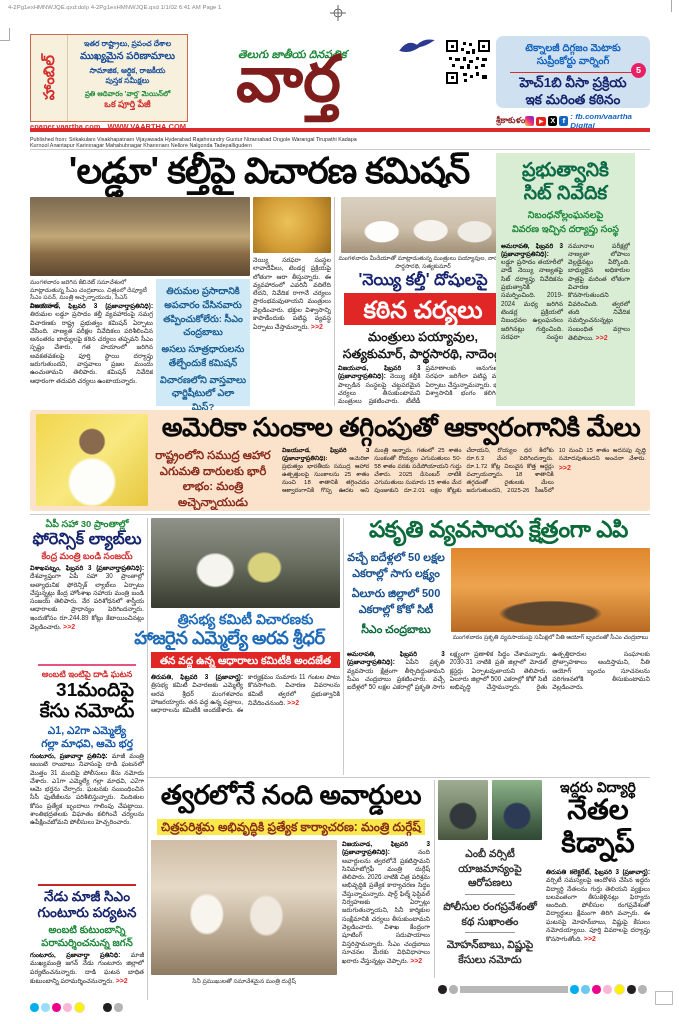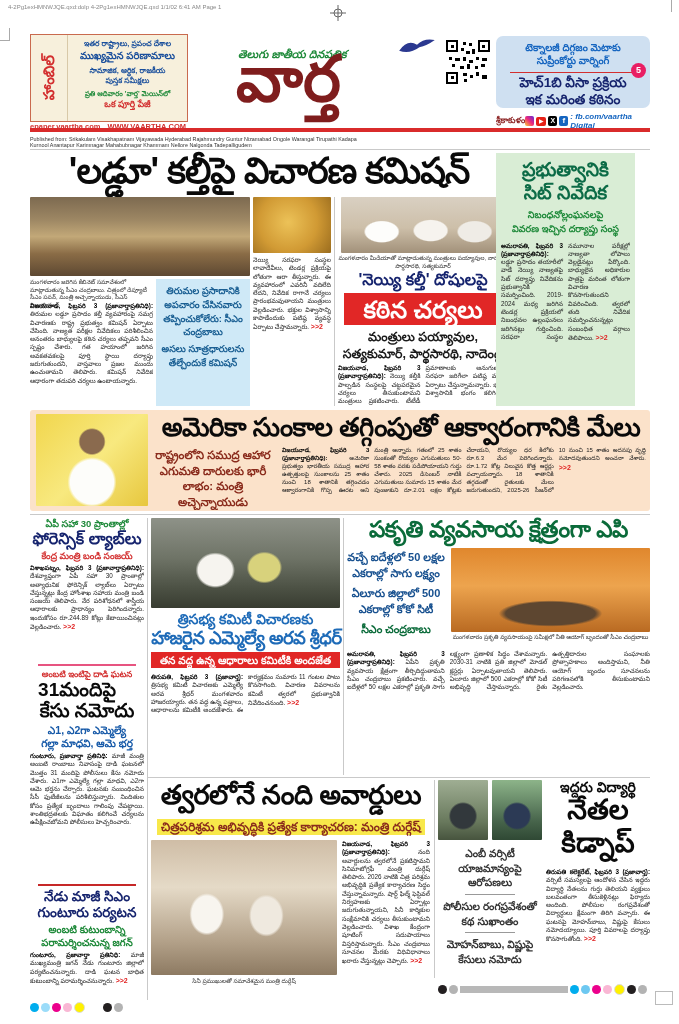--- a/index.html
+++ b/index.html
@@ -151,20 +151,21 @@
   <div class="abs photo ph-meeting" style="left:30px;top:197px;width:220px;height:79px;"></div>
   <div class="abs cap" style="left:30px;top:279px;width:123px;">మంగళవారం జరిగిన కేబినెట్ సమావేశంలో మాట్లాడుతున్న సీఎం చంద్రబాబు. చిత్రంలో డిప్యూటీ సీఎం పవన్, మంత్రి అచ్చెన్నాయుడు, సీఎస్ విజయానంద్</div>
   <div class="abs body6 j ov" style="left:30px;top:302px;width:123px;height:104px;">
     <b class="dl">విజయవాడ, ఫిబ్రవరి 3 (ప్రజావార్తాప్రతినిధి):</b>
     <span>తిరుమల లడ్డూ ప్రసాదం కల్తీ వ్యవహారంపై సమగ్ర విచారణకు రాష్ట్ర ప్రభుత్వం కమిషన్ ఏర్పాటు చేసింది. నాణ్యత పరీక్షల నివేదికలు పరిశీలించిన అనంతరం బాధ్యులపై కఠిన చర్యలు తప్పవని సీఎం స్పష్టం చేశారు. గత హయాంలో జరిగిన అవకతవకలపై పూర్తి స్థాయి దర్యాప్తు జరుగుతుందని, వాస్తవాలు ప్రజల ముందు ఉంచుతామని తెలిపారు. కమిషన్ నివేదిక ఆధారంగా తదుపరి చర్యలు ఉంటాయన్నారు.</span>
   </div>
 
   <div class="abs" style="left:156px;top:279px;width:94px;height:127px;background:#cfe9f7;text-align:center;padding:5px 4px;box-sizing:border-box;">
     <div style="font-size:9.5px;font-weight:bold;color:#1a5f93;line-height:1.45;">తిరుమల ప్రసాదానికి అపచారం చేసినవారు తప్పించుకోలేరు: సీఎం చంద్రబాబు</div>
     <div style="font-size:9.5px;font-weight:bold;color:#1a5f93;line-height:1.45;margin-top:3px;">అసలు సూత్రధారులను తేల్చేందుకే కమిషన్</div>
+    <div style="font-size:9.5px;font-weight:bold;color:#1a5f93;line-height:1.45;margin-top:3px;">విచారణలోని వాస్తవాలు ఛార్జిషీటులో ఎలా మిస్?</div>
   </div>
 
   <div class="abs photo ph-laddu" style="left:253px;top:197px;width:78px;height:56px;"></div>
   <div class="abs body6 j ov" style="left:253px;top:256px;width:78px;height:150px;">
     <span>నెయ్యి సరఫరా సంస్థల లావాదేవీలు, టెండర్ల ప్రక్రియపై లోతుగా ఆరా తీస్తున్నారు. ఈ వ్యవహారంలో ఎవరినీ వదిలేది లేదని, నివేదిక రాగానే చర్యలు ప్రారంభమవుతాయని మంత్రులు వెల్లడించారు. భక్తుల విశ్వాసాన్ని కాపాడేందుకు పటిష్ఠ వ్యవస్థ ఏర్పాటు చేస్తామన్నారు.</span>
     <span class="more">&gt;&gt;2</span>
   </div>
   <div class="abs vrule" style="left:334px;top:197px;height:209px;"></div>
 
   <div class="abs photo ph-press" style="left:341px;top:197px;width:163px;height:56px;"></div>
@@ -208,21 +209,21 @@
   <div class="abs c" style="left:30px;top:551px;width:114px;font-size:9px;font-weight:bold;color:#d32f2f;">కేంద్ర మంత్రి బండి సంజయ్</div>
   <div class="abs body6 j ov" style="left:30px;top:564px;width:114px;height:96px;">
     <b class="dl">విశాఖపట్నం, ఫిబ్రవరి 3 (ప్రజావార్తాప్రతినిధి):</b>
     <span>దేశవ్యాప్తంగా ఏపీ సహా 30 ప్రాంతాల్లో అత్యాధునిక ఫోరెన్సిక్ ల్యాబ్‌లు ఏర్పాటు చేస్తున్నట్లు కేంద్ర హోంశాఖ సహాయ మంత్రి బండి సంజయ్ తెలిపారు. నేర పరిశోధనలో శాస్త్రీయ ఆధారాలకు ప్రాధాన్యం పెరిగిందన్నారు. ఇందుకోసం రూ.244.89 కోట్లు కేటాయించినట్లు వెల్లడించారు.</span>
     <span class="more">&gt;&gt;2</span>
   </div>
 
   <div class="abs" style="left:38px;top:664px;width:98px;height:2px;background:#e75480;"></div>
 
   <div class="abs c" style="left:30px;top:669px;width:114px;font-size:8.5px;font-weight:bold;color:#d32f2f;">అంబటి ఇంటిపై దాడి ఘటన</div>
-  <div class="abs c" style="left:20px;top:680px;width:114px;font-size:19px;font-weight:bold;color:#0a0a0a;line-height:1.1;">31మందిపై</div>
+  <div class="abs c" style="left:38px;top:680px;width:114px;font-size:19px;font-weight:bold;color:#0a0a0a;line-height:1.1;">31మందిపై</div>
   <div class="abs c" style="left:30px;top:701px;width:114px;font-size:19px;font-weight:bold;color:#0a0a0a;line-height:1.1;">కేసు నమోదు</div>
   <div class="abs c" style="left:30px;top:724px;width:114px;font-size:10.5px;font-weight:bold;color:#1659a8;line-height:1.3;">ఎ1, ఎ2గా ఎమ్మెల్యే</div>
   <div class="abs c" style="left:30px;top:737px;width:114px;font-size:10.5px;font-weight:bold;color:#1659a8;line-height:1.3;">గల్లా మాధవి, ఆమె భర్త</div>
   <div class="abs body6 j ov" style="left:30px;top:752px;width:114px;height:128px;">
     <b class="dl">గుంటూరు, ప్రజావార్తా ప్రతినిధి:</b>
     <span>మాజీ మంత్రి అంబటి రాంబాబు నివాసంపై దాడి ఘటనలో మొత్తం 31 మందిపై పోలీసులు కేసు నమోదు చేశారు. ఎ1గా ఎమ్మెల్యే గల్లా మాధవి, ఎ2గా ఆమె భర్తను చేర్చారు. ఘటనకు సంబంధించిన సీసీ ఫుటేజీలను పరిశీలిస్తున్నారు. నిందితుల కోసం ప్రత్యేక బృందాలు గాలింపు చేపట్టాయి. శాంతిభద్రతలకు విఘాతం కలిగించే చర్యలను ఉపేక్షించబోమని పోలీసులు హెచ్చరించారు.</span>
   </div>
 
   <div class="abs" style="left:38px;top:884px;width:98px;height:2px;background:#c62828;"></div>
 
@@ -242,21 +243,21 @@
     <span class="dot" style="background:#fff100;border:0.5px solid #ddd;"></span>
     <span style="width:14px;"></span>
     <span class="dot" style="background:#231f20;"></span>
     <span class="dot" style="background:#b3b3b3;"></span>
   </div>
 
   <div class="abs vrule" style="left:147px;top:518px;height:482px;"></div>
 
   <div class="abs photo ph-crowd" style="left:151px;top:518px;width:189px;height:90px;"></div>
   <div class="abs c" style="left:151px;top:611px;width:189px;font-size:14px;font-weight:bold;color:#1e6bb8;">త్రిసభ్య కమిటీ విచారణకు</div>
-  <div class="abs c" style="left:148px;top:628px;width:197px;font-size:18px;font-weight:bold;color:#1e6bb8;letter-spacing:-0.5px;">హాజరైన ఎమ్మెల్యే అరవ శ్రీధర్</div>
+  <div class="abs c" style="left:131px;top:628px;width:197px;font-size:18px;font-weight:bold;color:#1e6bb8;letter-spacing:-0.5px;">హాజరైన ఎమ్మెల్యే అరవ శ్రీధర్</div>
   <div class="abs c" style="left:151px;top:652px;width:189px;height:16px;background:#e12726;color:#fff;font-size:10.5px;font-weight:bold;line-height:16px;">తన వద్ద ఉన్న ఆధారాలు కమిటీకి అందజేత</div>
   <div class="abs body6 j ov cols2" style="left:151px;top:673px;width:189px;height:100px;">
     <b class="dl">తిరుపతి, ఫిబ్రవరి 3 (ప్రజావార్త):</b>
     <span>త్రిసభ్య కమిటీ విచారణకు ఎమ్మెల్యే అరవ శ్రీధర్ మంగళవారం హాజరయ్యారు. తన వద్ద ఉన్న పత్రాలు, ఆధారాలను కమిటీకి అందజేశారు. ఈ కార్యక్రమం సుమారు 11 గంటల పాటు కొనసాగింది. విచారణ వివరాలను కమిటీ త్వరలో ప్రభుత్వానికి నివేదించనుంది.</span>
     <span class="more">&gt;&gt;2</span>
   </div>
 
   <div class="abs vrule" style="left:343px;top:518px;height:257px;"></div>
 
   <div class="abs c" style="left:347px;top:516px;width:303px;font-size:23px;font-weight:bold;color:#0b6b3a;letter-spacing:-0.5px;">పకృతి వ్యవసాయ క్షేత్రంగా ఎపి</div>

